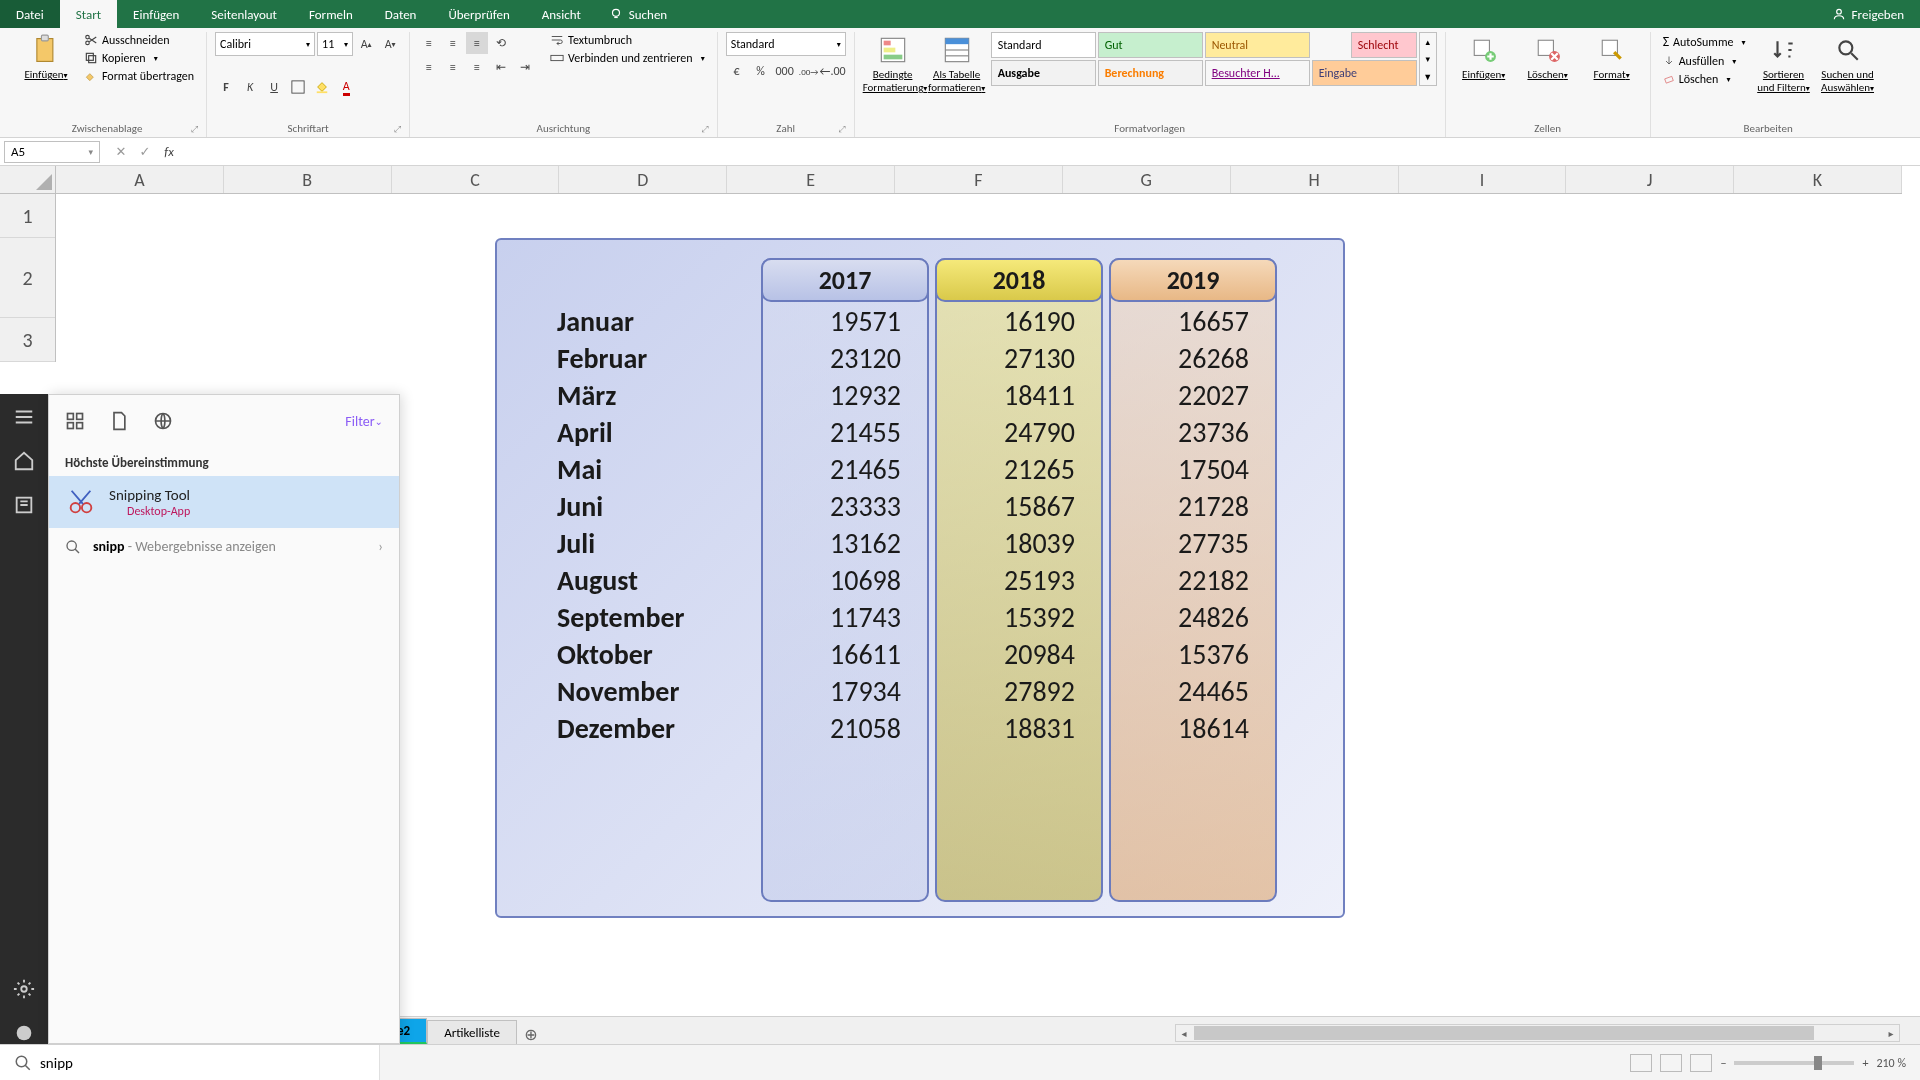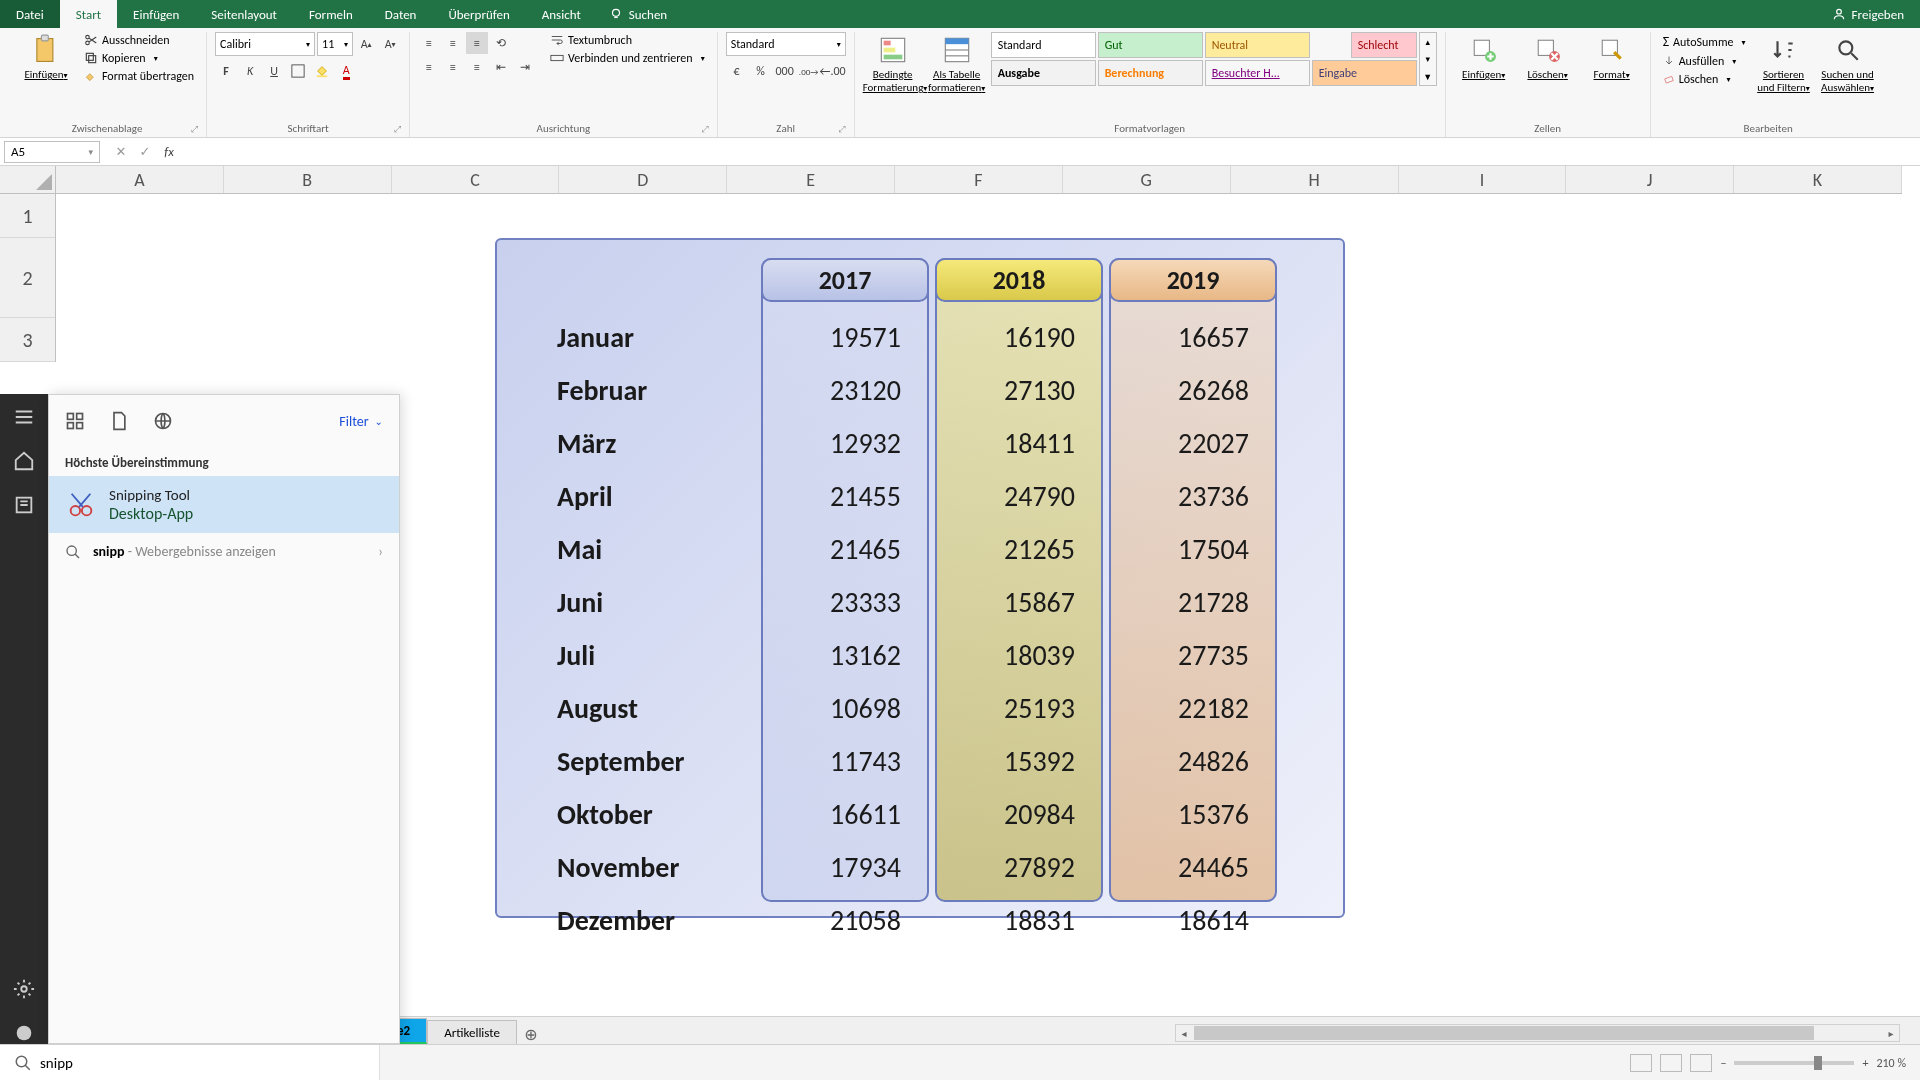--- a/index.html
+++ b/index.html
@@ -63,38 +63,38 @@
 .select-all { position: absolute; top: 0; left: 0; width: 56px; height: 28px; background: #f0f0f0; border-right: 1px solid #c0c0c0; border-bottom: 1px solid #c0c0c0; }
 .select-all::after { content: ''; position: absolute; right: 3px; bottom: 3px; border: 8px solid transparent; border-right-color: #b0b0b0; border-bottom-color: #b0b0b0; }
 
 
 .data-shape { position: absolute; top: 72px; left: 495px; width: 850px; height: 680px; background: linear-gradient(135deg, #c8d0ee, #eef0fa); border: 2px solid #7080c0; border-radius: 6px; padding: 18px 24px; }
 .year-row { display: flex; margin-left: 240px; gap: 6px; }
 .year-box { width: 168px; height: 44px; border: 2px solid #6b7bbd; border-radius: 10px; display: flex; align-items: center; justify-content: center; font-size: 26px; font-weight: bold; color: #1a1a1a; }
 .yb2017 { background: linear-gradient(to bottom, #d8ddf0, #b8c2e6); }
 .yb2018 { background: linear-gradient(to bottom, #f5e97a, #d9c94a); }
 .yb2019 { background: linear-gradient(to bottom, #f5d9ba, #e8b886); }
-.data-row { display: flex; align-items: center; margin-top: 18px; }
+.data-row { display: flex; align-items: center; margin-top: 2px; }
 .month-lbl { width: 240px; font-size: 28px; font-weight: bold; color: #1a1a1a; padding-left: 36px; }
 .val-col { width: 168px; margin-right: 6px; text-align: right; font-size: 28px; color: #1a1a1a; padding-right: 28px; }
 .col-overlay { position: absolute; top: 18px; width: 168px; height: 644px; border: 2px solid #6b7bbd; border-radius: 10px; pointer-events: none; }
 .co1 { left: 264px; background: linear-gradient(to bottom, rgba(216,221,240,.4), rgba(184,194,230,.4)); }
 .co2 { left: 438px; background: linear-gradient(to bottom, rgba(245,233,122,.5), rgba(180,164,50,.55)); }
 .co3 { left: 612px; background: linear-gradient(to bottom, rgba(245,217,186,.5), rgba(220,160,100,.55)); }
 
 
 .search-panel { position: absolute; left: 48px; bottom: 36px; width: 352px; height: 650px; background: #fafafa; border: 1px solid #d0d0d0; box-shadow: 2px 0 12px rgba(0,0,0,.15); display: flex; flex-direction: column; }
 .search-top { height: 52px; display: flex; align-items: center; padding: 0 16px; gap: 24px; }
 .search-top .sicon { width: 20px; height: 20px; cursor: pointer; color: #555; }
-.search-filter { margin-left: auto; font-size: 14px; color: #1d4ed8; display: flex; align-items: center; gap: 6px; cursor: pointer; }
+.search-filter { margin-left: auto; font-size: 14px; color: #8b5cf6; display: flex; align-items: center; cursor: pointer; }
 .search-section-h { font-size: 13px; font-weight: 600; color: #333; padding: 8px 16px 6px; }
 .search-result { display: flex; align-items: center; gap: 12px; padding: 10px 16px; background: #cfe3f7; cursor: pointer; }
 .search-result .ricon { width: 32px; height: 32px; display: flex; align-items: center; justify-content: center; }
 .search-result .rtitle { font-size: 15px; color: #222; }
-.search-result .rsub { font-size: 16px; color: #14532d; }
+.search-result .rsub { font-size: 12px; color: #be185d; margin-left: 18px; }
 .search-suggest { display: flex; align-items: center; padding: 10px 16px; gap: 12px; cursor: pointer; font-size: 14px; }
 .search-suggest .chev { margin-left: auto; color: #999; }
 
 
 .left-rail { position: absolute; left: 0; bottom: 36px; width: 48px; height: 650px; background: #2b2b2b; display: flex; flex-direction: column; align-items: center; padding-top: 12px; gap: 22px; }
 .left-rail .ri { width: 22px; height: 22px; color: #ccc; cursor: pointer; }
 .left-rail .spacer { flex: 1; }
 .sheet-tab { padding: 4px 16px; border: 1px solid #c0c0c0; border-bottom: none; font-size: 13px; background: #e8e8e8; cursor: pointer; }
 .sheet-tab.active { background: #0ea5e9; border-bottom: 2px solid #22c55e; font-weight: bold; }
 .sheet-add { width: 28px; text-align: center; cursor: pointer; color: #666; }
@@ -177,21 +177,21 @@
               <path d="M4 14l6-6 6 6-6 6z"></path>
             </svg>
             <span>Format übertragen</span>
           </div>
       </div>
     </div>
     <div class="ribbon-group-label"><span>Zwischenablage</span><span class="launcher">⤢</span></div>
   </div>
 
   <div class="ribbon-group">
-    <div class="ribbon-group-body ribbon-col" style="gap:4px">
+    <div class="ribbon-group-body ribbon-col" style="gap:20px">
       <div class="ribbon-row">
         <div class="dropdown-field font-name">
             <span>Calibri</span>
             <span style="margin-left:auto;font-size:8px">▾</span>
           </div>
         <div class="dropdown-field font-size">
             <span>11</span>
             <span style="margin-left:auto;font-size:8px">▾</span>
           </div>
         <div class="mini-btn" title="grow">A<sup style="font-size:8px">▴</sup></div>

